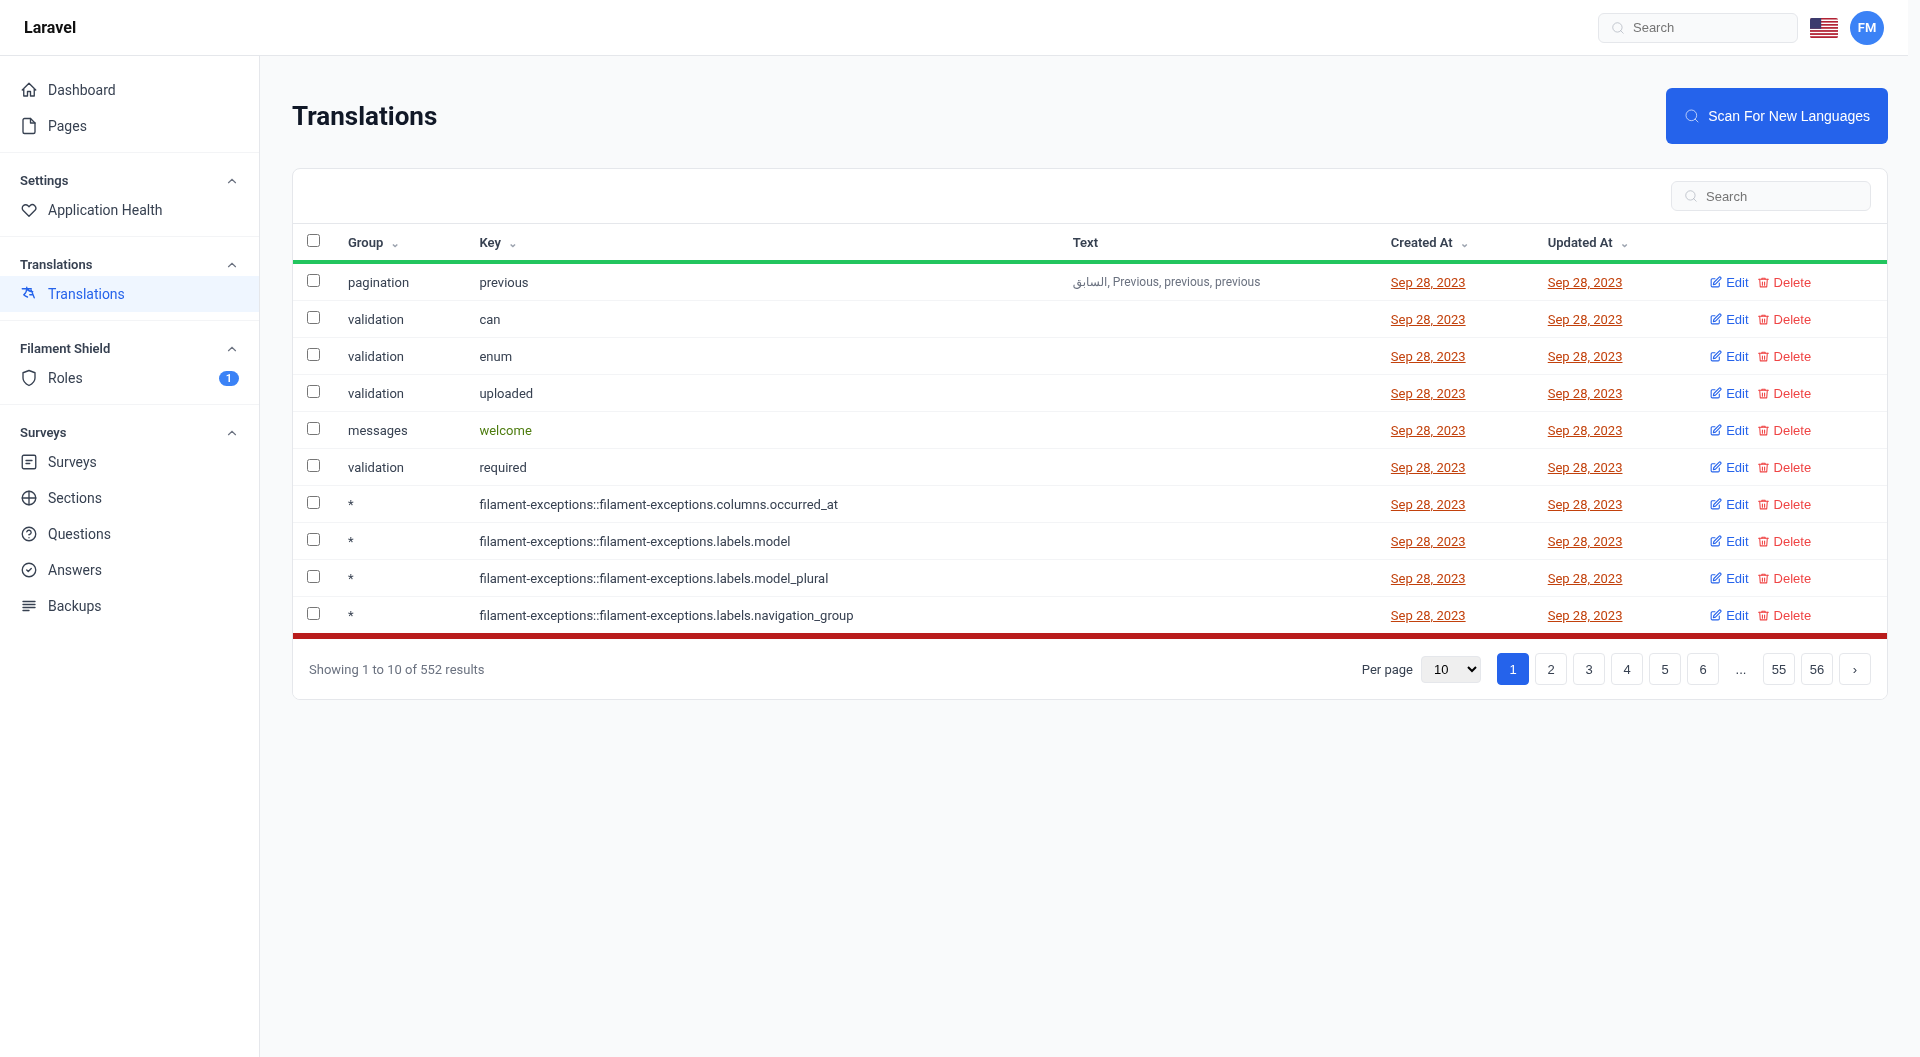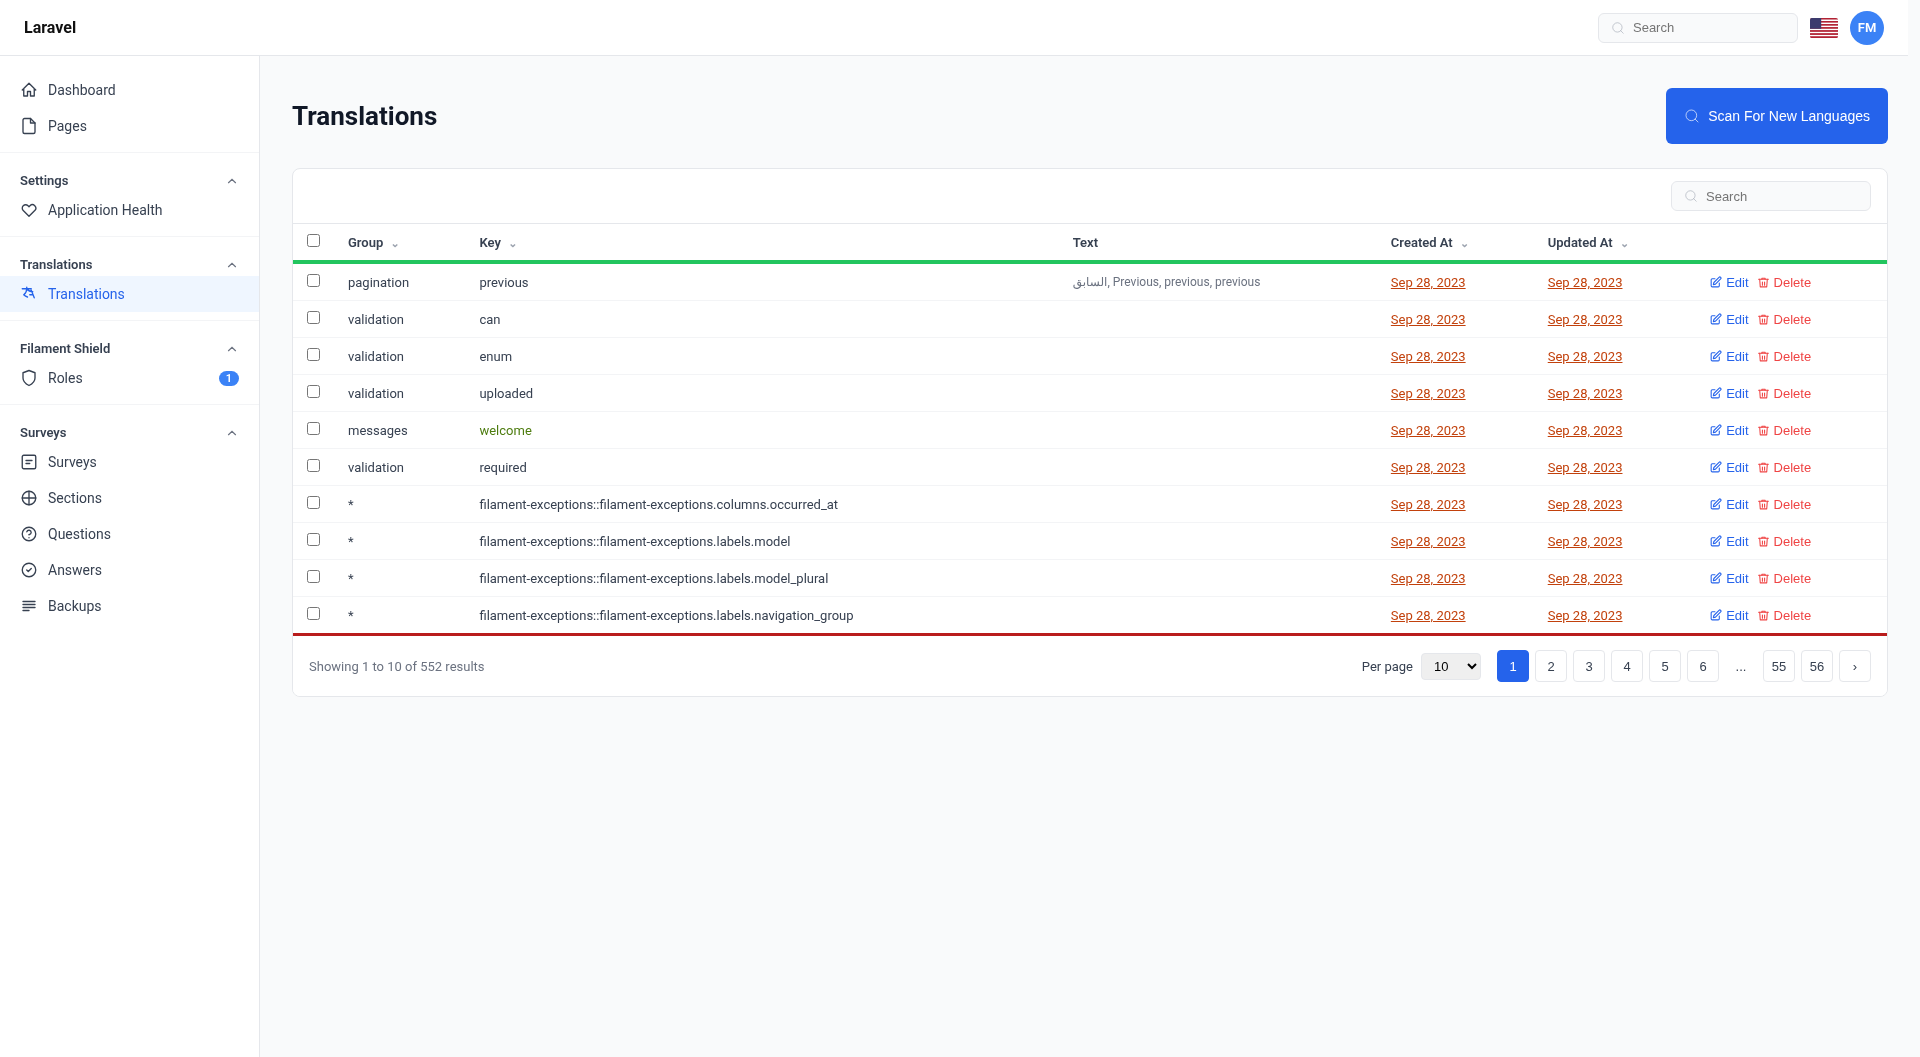--- a/index.html
+++ b/index.html
@@ -89,21 +89,21 @@
     input[type="checkbox"] { cursor: pointer; }
     .text-date { color: #c2410c; white-space: nowrap; text-decoration: underline; }
 
     .action-btns { display: flex; align-items: center; gap: 8px; white-space: nowrap; }
     .btn-edit { color: #2563eb; font-size: 13px; cursor: pointer; background: none; border: none; display: flex; align-items: center; gap: 4px; }
     .btn-delete { color: #ef4444; font-size: 13px; cursor: pointer; background: none; border: none; display: flex; align-items: center; gap: 4px; }
 
     
     .pagination-bar {
       display: flex; align-items: center; justify-content: space-between;
-      padding: 14px 16px; border-top: 3px solid #b91c1c; background: #fff;
+      padding: 14px 16px; border-top: 6px solid #b91c1c; background: #fff;
       flex-wrap: wrap; 
     }
     .pagination-info { font-size: 13px; color: #6b7280; }
     .pagination-controls { display: flex; align-items: center; gap: 6px; }
     .per-page { display: flex; align-items: center; gap: 8px; font-size: 13px; color: #374151; }
     .per-page select { border: 1px solid #e5e7eb; border-radius: 4px; padding: 4px 8px; font-size: 13px; }
     .page-btn {
       min-width: 32px; height: 32px; display: flex; align-items: center; justify-content: center;
       border: 1px solid #e5e7eb; border-radius: 4px; background: #fff;
       font-size: 13px; cursor: pointer; color: #374151;

